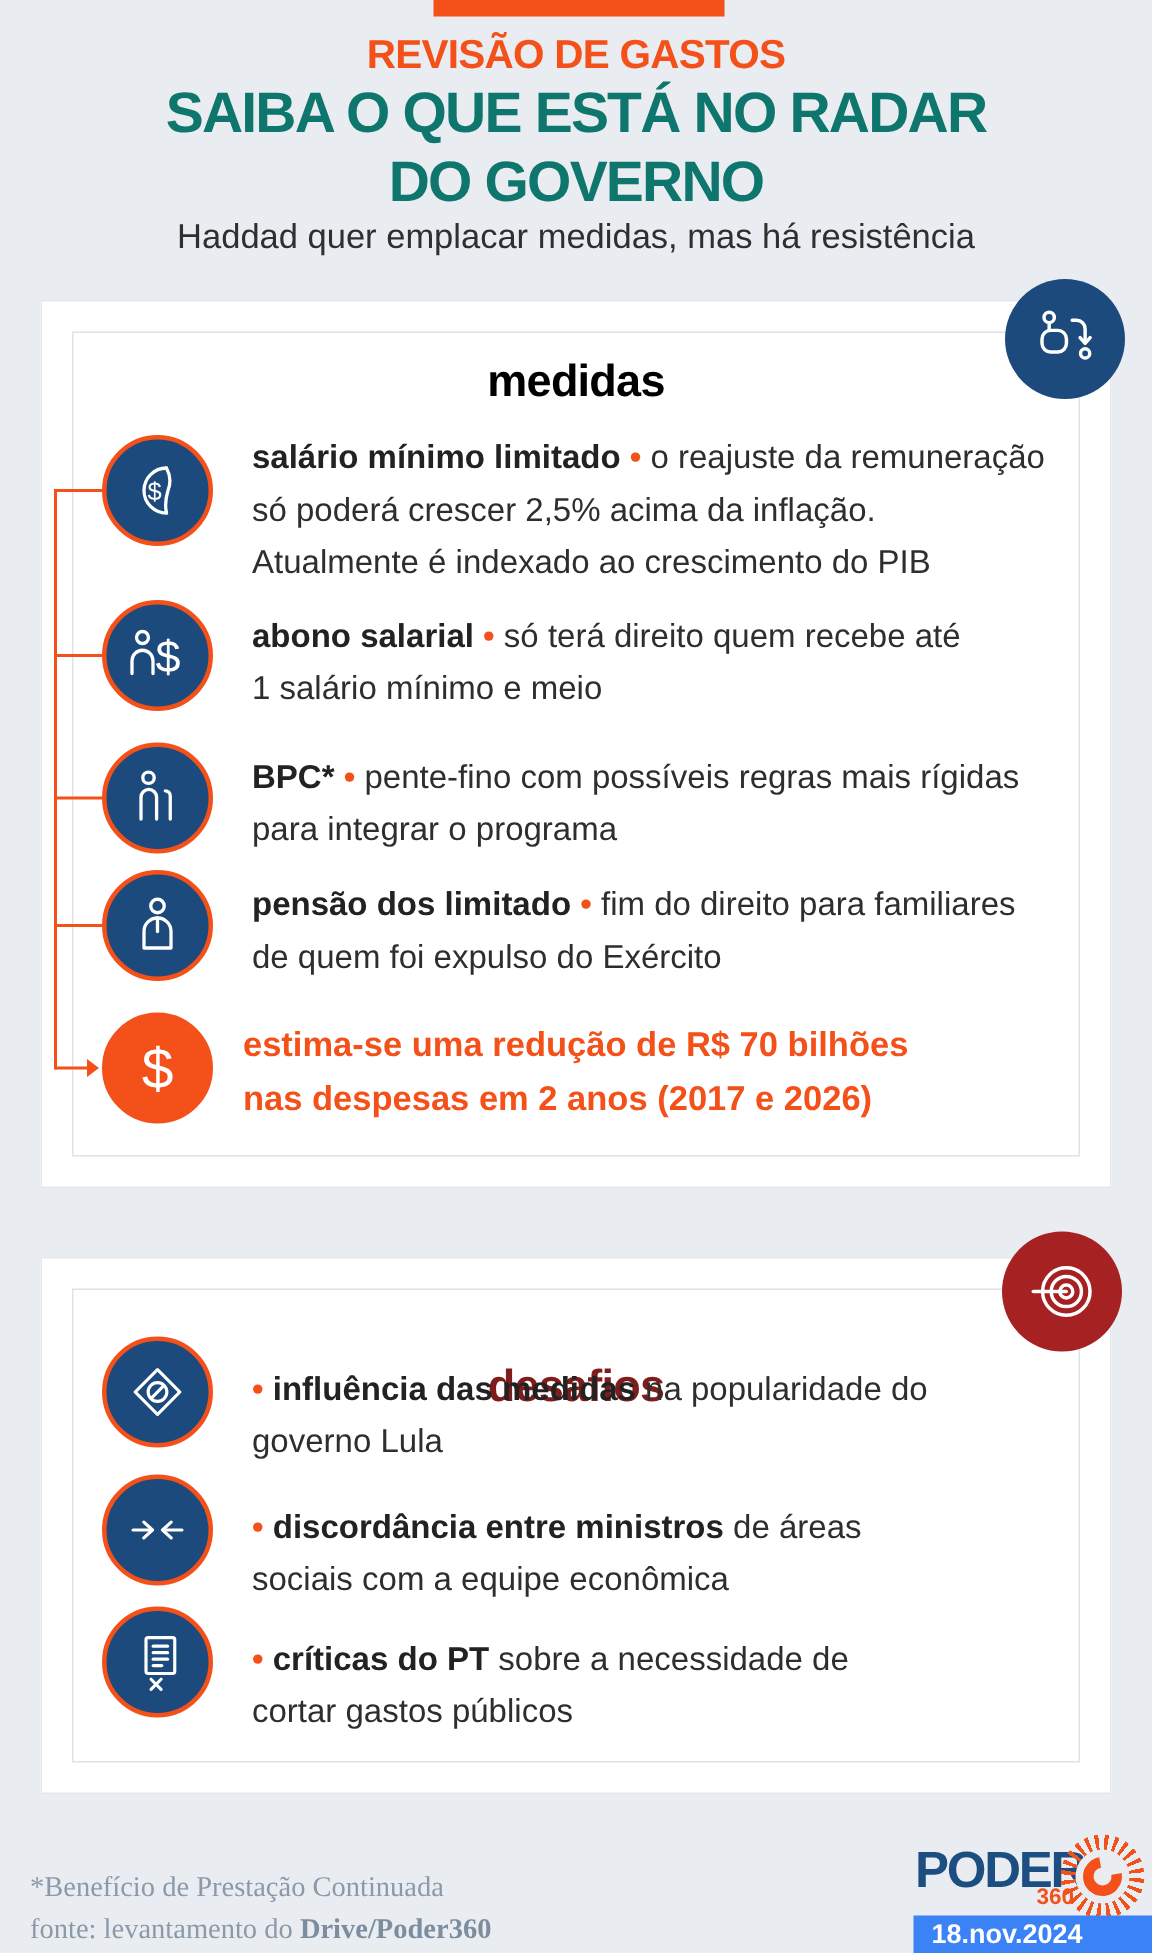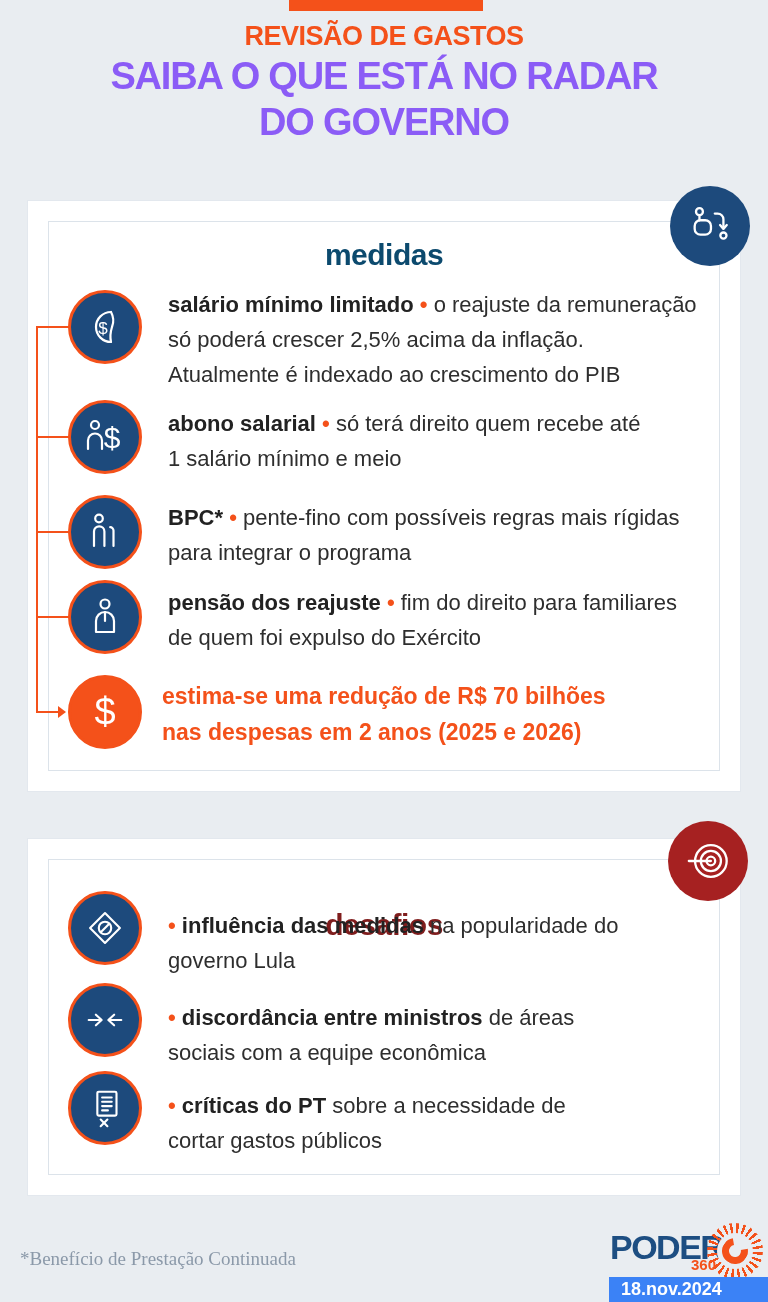--- a/index.html
+++ b/index.html
@@ -4,32 +4,32 @@
 <style>
   * { margin:0; padding:0; box-sizing:border-box; }
   body { font-family:"Liberation Sans", sans-serif; }
   .page { position:relative; width:768px; height:1302px; background:#e9edf1; overflow:hidden; }
 
   .topbar { position:absolute; left:289px; top:0; width:194px; height:11px; background:#f4511a; }
   .kicker { position:absolute; left:0; top:21px; width:768px; text-align:center;
             font-size:27px; font-weight:bold; letter-spacing:-0.5px; color:#f4511a; }
   .title  { position:absolute; left:0; top:53px; width:768px; text-align:center;
             font-size:38px; line-height:46px; font-weight:bold; letter-spacing:-1.2px;
-            color:#8b5cf6; white-space:pre-line; }
+            color:#0f766e; white-space:pre-line; }
   .subtitle { position:absolute; left:0; top:144px; width:768px; text-align:center;
             font-size:23px; color:#2f2f2f; }
 
   .card { position:absolute; left:27px; width:714px; background:#ffffff; border:1px solid #e3e8ee; }
   .card1 { top:200px; height:592px; }
   .card2 { top:838px; height:358px; }
   .inner { position:absolute; inset:20px; border:1px solid #dce3ea; pointer-events:none; }
 
   .card-title { position:absolute; left:27px; width:714px; text-align:center;
                 font-size:30px; font-weight:bold; letter-spacing:-0.5px; }
-  .ct-medidas { top:238px; color:#0c4a6e; }
+  .ct-medidas { top:238px; color:#000000; }
   .ct-desafios { top:908px; color:#7f1d1d; }
 
   .badge { position:absolute; width:80px; height:80px; border-radius:50%;
            display:flex; align-items:center; justify-content:center; }
   .badge1 { left:670px; top:186px; background:#1d4a7c; }
   .badge2 { left:668px; top:821px; background:#a62121; }
   .badge svg { stroke:#fff; stroke-width:2.4; fill:none; stroke-linecap:round; stroke-linejoin:round; }
 
   .ic { position:absolute; left:68px; width:74px; height:74px; border-radius:50%;
         background:#1d4a7c; border:3px solid #f4511a;
@@ -69,20 +69,21 @@
 </style>
 </head>
 <body>
 
 <div class="page">
 
   <div class="topbar"></div>
   <div class="kicker">REVISÃO DE GASTOS</div>
   <h1 class="title">SAIBA O QUE ESTÁ NO RADAR
 DO GOVERNO</h1>
+  <div class="subtitle">Haddad quer emplacar medidas, mas há resistência</div>
 
   <section class="card card1">
     <div class="inner"></div>
   </section>
 
   <div class="badge badge1">
     <svg width="46" height="46" viewBox="0 0 48 48">
       <circle cx="13" cy="9" r="3.6"></circle>
       <path d="M13 12.6 V18"></path>
       <rect x="8" y="18" width="17" height="15" rx="6"></rect>
@@ -135,30 +136,30 @@
   <p class="t" style="top:500px"><b>BPC*</b> <span class="dot">•</span> <span>pente-fino com possíveis regras mais rígidas
 para integrar o programa</span></p>
 
   <div class="ic" style="top:580px">
     <svg width="44" height="44" viewBox="0 0 44 44">
       <circle cx="22" cy="9" r="4.5"></circle>
       <path d="M13 37 V26 a9 9 0 0 1 18 0 V37 Z"></path>
       <path d="M22 17 v9"></path>
     </svg>
   </div>
-  <p class="t" style="top:585px"><b>pensão dos reajuste</b> <span class="dot">•</span> <span>fim do direito para familiares
+  <p class="t" style="top:585px"><b>pensão dos limitado</b> <span class="dot">•</span> <span>fim do direito para familiares
 de quem foi expulso do Exército</span></p>
 
   <div class="ic orange" style="top:675px">
     <svg width="44" height="44" viewBox="0 0 44 44">
       <text x="22" y="35" font-size="38" text-anchor="middle" font-family="Liberation Sans, sans-serif">$</text>
     </svg>
   </div>
   <p class="hl" style="top:678px">estima-se uma redução de R$ 70 bilhões
-nas despesas em 2 anos (2025 e 2026)</p>
+nas despesas em 2 anos (2017 e 2026)</p>
 
   <section class="card card2">
     <div class="inner"></div>
   </section>
 
   <div class="badge badge2">
     <svg width="46" height="46" viewBox="0 0 48 48">
       <circle cx="27" cy="24" r="16.5"></circle>
       <circle cx="27" cy="24" r="10.5"></circle>
       <circle cx="27" cy="24" r="4.5"></circle>
@@ -198,20 +199,21 @@
       <line x1="21" y1="26.5" x2="27" y2="26.5"></line>
       <line x1="19.5" y1="36" x2="26.5" y2="43"></line>
       <line x1="26.5" y1="36" x2="19.5" y2="43"></line>
     </svg>
   </div>
   <p class="t" style="top:1088px"><span class="dot">•</span> <b>críticas do PT</b> <span>sobre a necessidade de
 cortar gastos públicos</span></p>
 
   <div class="footnote">
     <div>*Benefício de Prestação Continuada</div>
+    <div><span>fonte: levantamento do </span><b>Drive/Poder360</b></div>
   </div>
 
   <div class="poder">PODER</div>
   <div class="l360">360</div>
   <div class="sun"></div>
   <div class="datebox">18.nov.2024</div>
 
 </div>
 
 </body></html>

